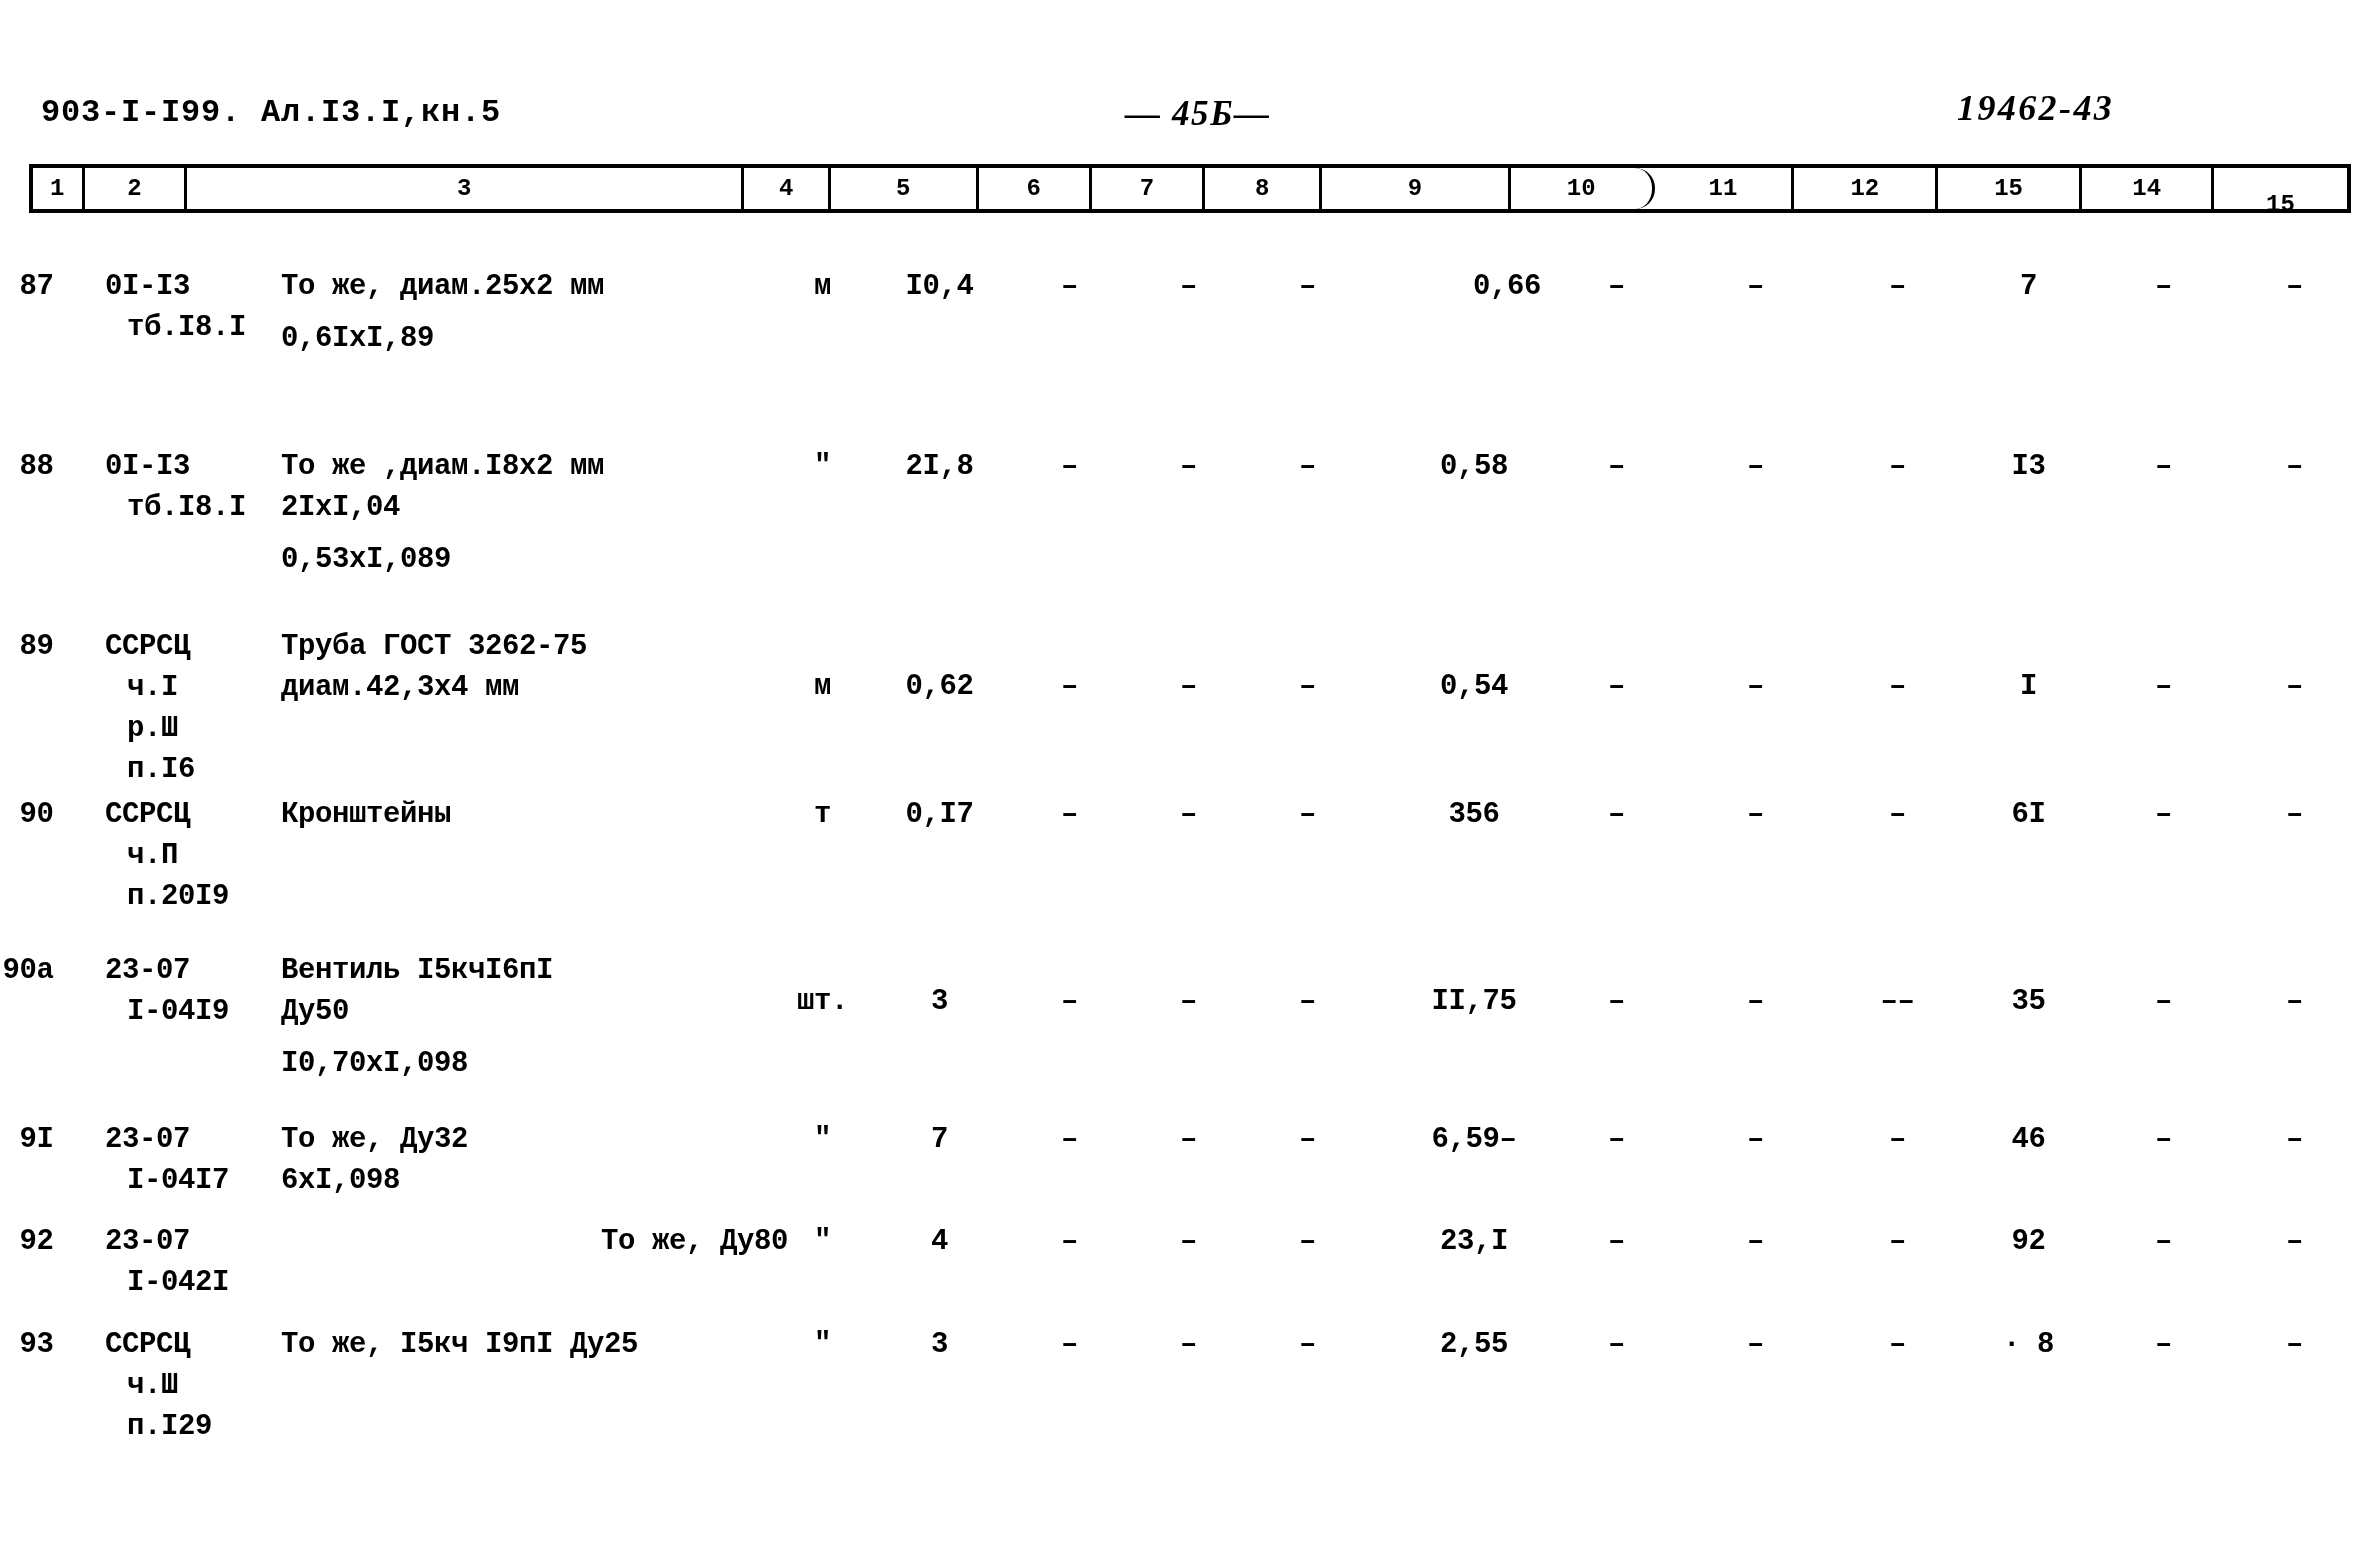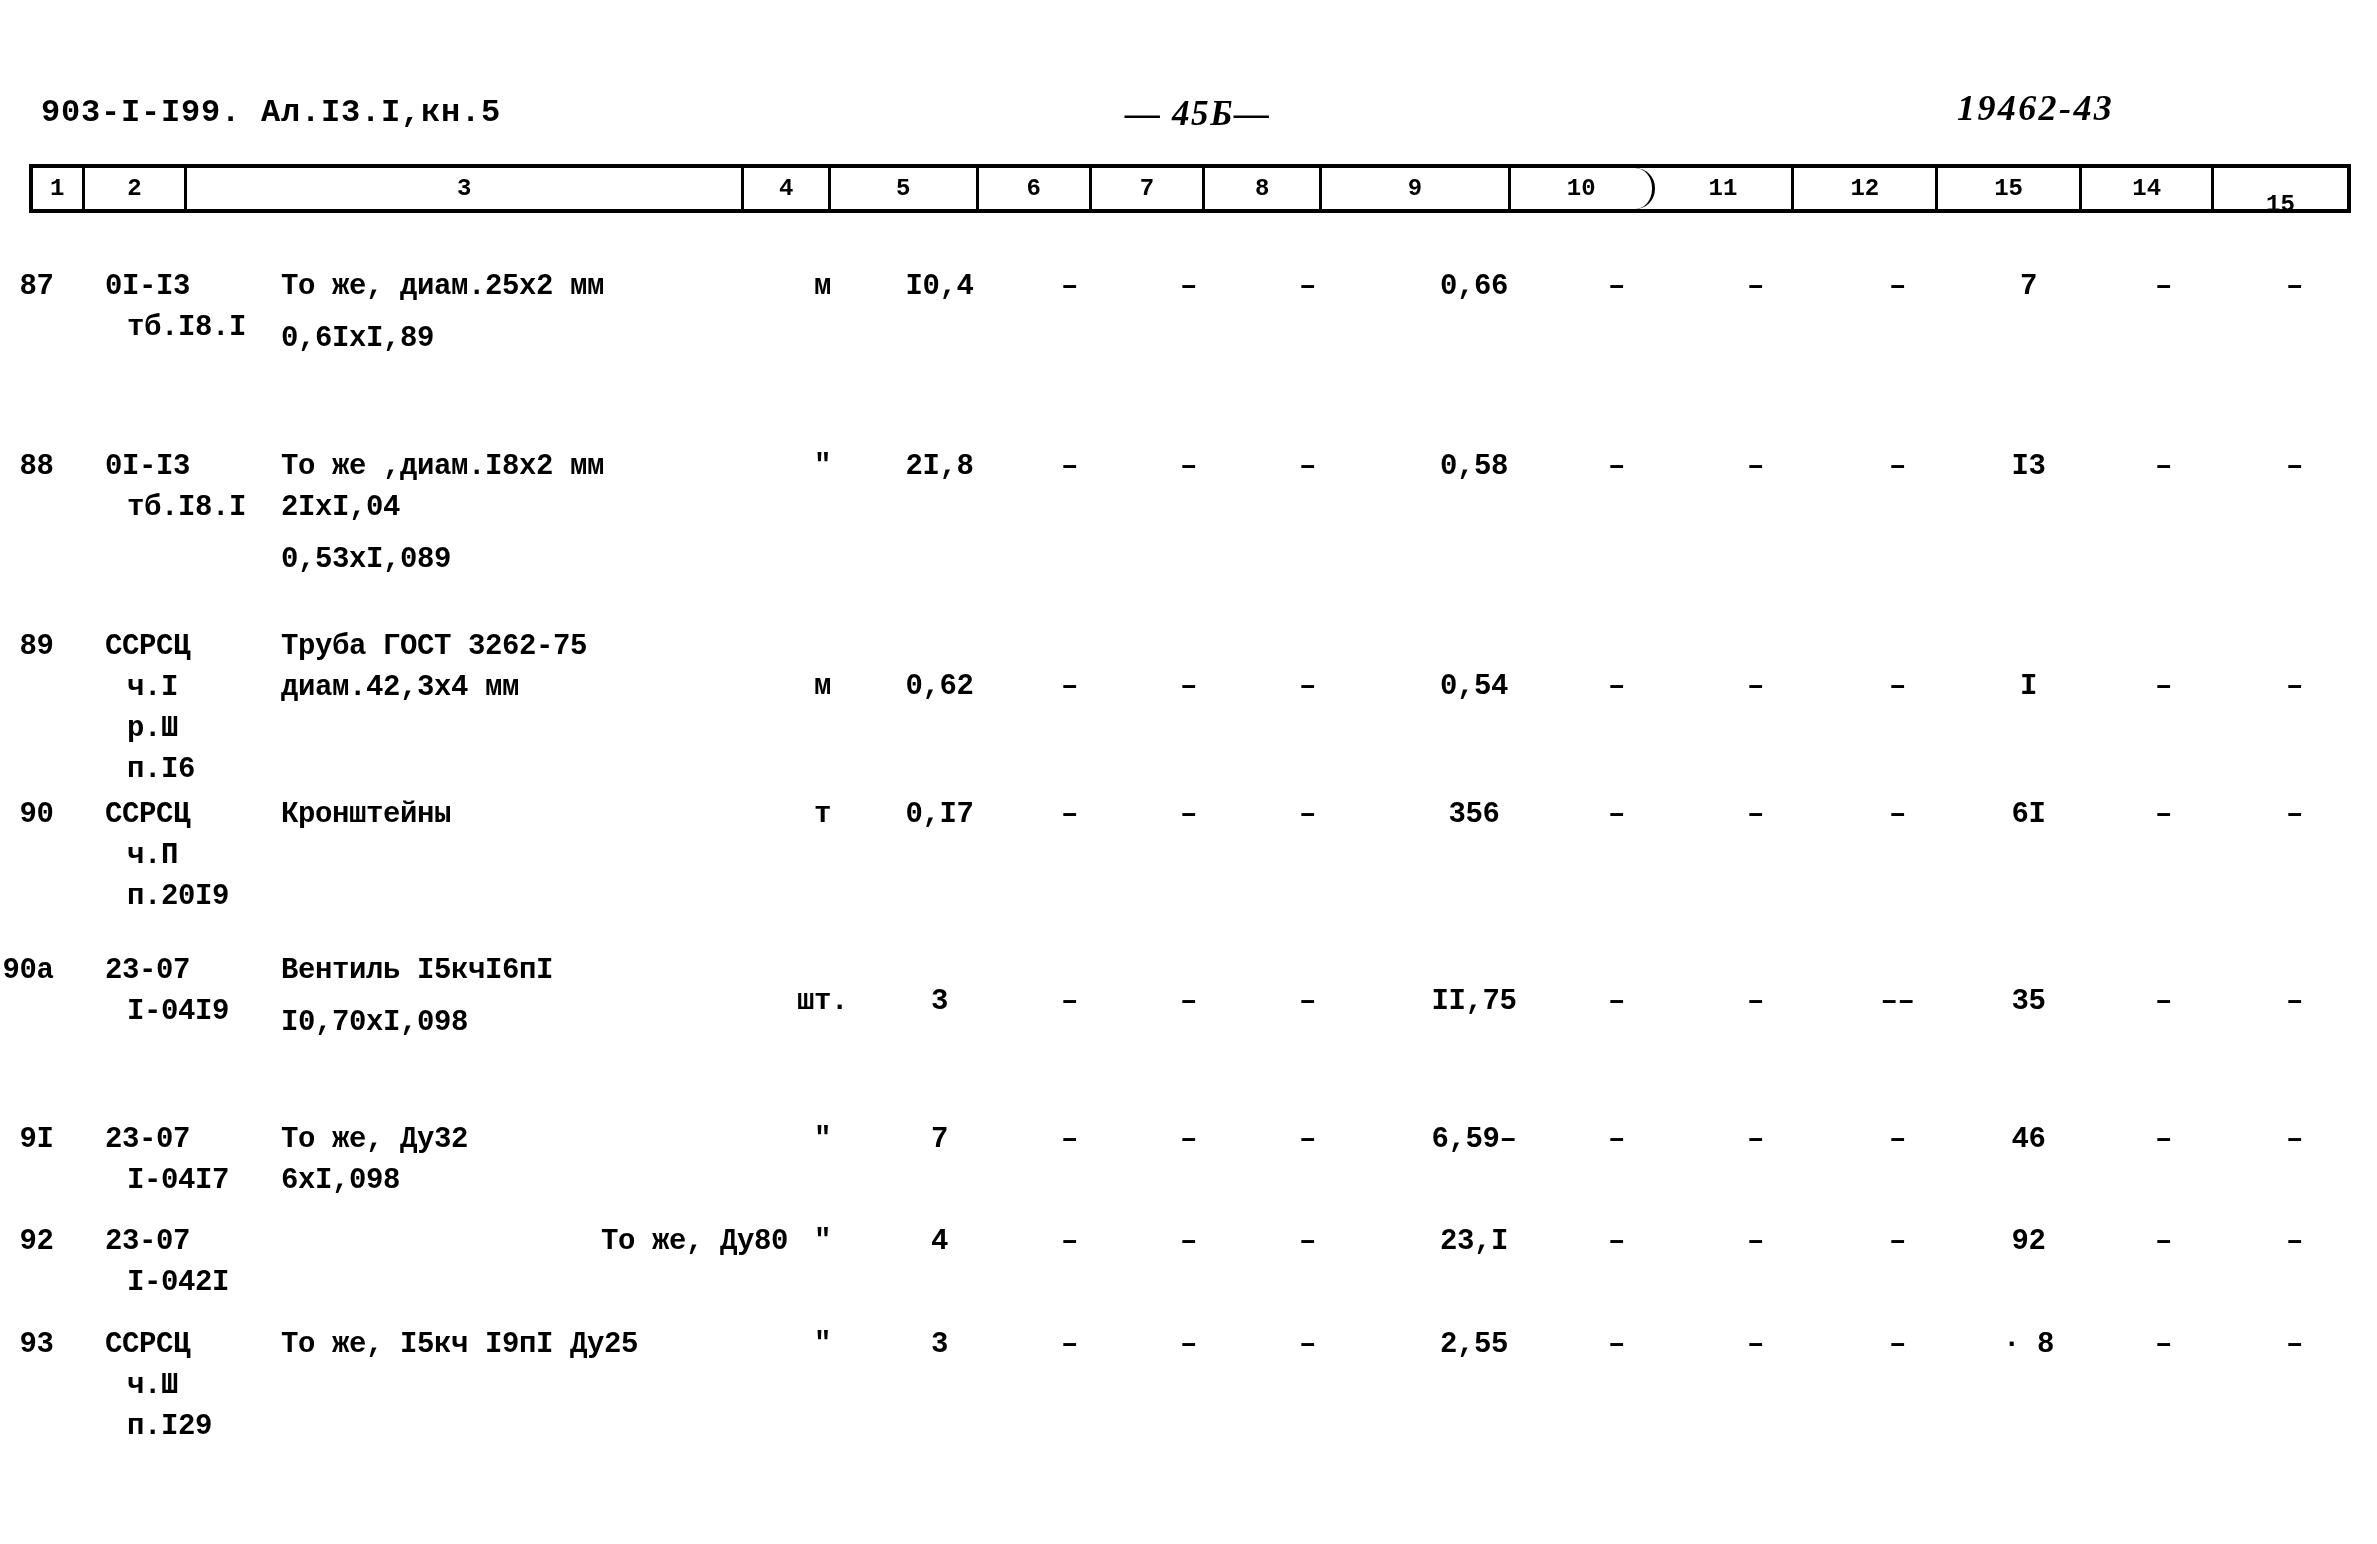--- a/index.html
+++ b/index.html
@@ -146,21 +146,21 @@
   <div id="tbody">
       <div class="row" style="height: 0px;">
         <div class="cell c-pos" style="left: -17.4px; width: 71px; top: 36px;">87</div>
         <div class="cell c-code" style="left: 105px; width: 182px; top: 36px;"><span class="code-extra">0I-I3</span><span class="code-extra" style="padding-left: 22px;">тб.I8.I</span></div>
         <div class="cell c-name" style="left: 281px; width: 507px; top: 36px;"><span class="name-extra">То же, диам.25х2 мм</span><span class="name-extra" style="margin-top: 11px;">0,6IхI,89</span></div>
         <div class="cell c-unit" style="left: 779px; width: 87px; top: 36px;">м</div>
         <div class="cell c-num" style="left: 876px; width: 127px; top: 36px;">I0,4</div>
         <div class="cell c-num" style="left: 1022px; width: 95px; top: 36px;">–</div>
         <div class="cell c-num" style="left: 1141px; width: 95px; top: 36px;">–</div>
         <div class="cell c-num" style="left: 1260px; width: 95px; top: 36px;">–</div>
-        <div class="cell c-num" style="left: 1395px; width: 158px; top: 36px;">0,66</div>
+        <div class="cell c-num" style="left: 1428px; width: 158px; top: 36px;">0,66</div>
         <div class="cell c-num" style="left: 1569px; width: 95px; top: 36px;">–</div>
         <div class="cell c-num" style="left: 1708px; width: 95px; top: 36px;">–</div>
         <div class="cell c-num" style="left: 1850px; width: 95px; top: 36px;">–</div>
         <div class="cell c-num" style="left: 1973px; width: 111px; top: 36px;">7</div>
         <div class="cell c-num" style="left: 2116px; width: 95px; top: 36px;">–</div>
         <div class="cell c-num" style="left: 2247px; width: 95px; top: 36px;">–</div>
       </div>
       <div class="row" style="height: 0px;">
         <div class="cell c-pos" style="left: -17.4px; width: 71px; top: 216px;">88</div>
         <div class="cell c-code" style="left: 105px; width: 182px; top: 216px;"><span class="code-extra">0I-I3</span><span class="code-extra" style="padding-left: 22px;">тб.I8.I</span></div>
@@ -208,21 +208,21 @@
         <div class="cell c-num" style="left: 1569px; width: 95px; top: 564px;">–</div>
         <div class="cell c-num" style="left: 1708px; width: 95px; top: 564px;">–</div>
         <div class="cell c-num" style="left: 1850px; width: 95px; top: 564px;">–</div>
         <div class="cell c-num" style="left: 1973px; width: 111px; top: 564px;">6I</div>
         <div class="cell c-num" style="left: 2116px; width: 95px; top: 564px;">–</div>
         <div class="cell c-num" style="left: 2247px; width: 95px; top: 564px;">–</div>
       </div>
       <div class="row" style="height: 0px;">
         <div class="cell c-pos" style="left: -17.4px; width: 71px; top: 720px;">90а</div>
         <div class="cell c-code" style="left: 105px; width: 182px; top: 720px;"><span class="code-extra">23-07</span><span class="code-extra" style="padding-left: 22px;">I-04I9</span></div>
-        <div class="cell c-name" style="left: 281px; width: 507px; top: 720px;"><span class="name-extra">Вентиль I5кчI6пI</span><span class="name-extra" style="margin-top: 11px;">I0,70хI,098</span></div>
+        <div class="cell c-name" style="left: 281px; width: 507px; top: 720px;"><span class="name-extra">Вентиль I5кчI6пI</span><span class="name-extra">Ду50</span><span class="name-extra" style="margin-top: 11px;">I0,70хI,098</span></div>
         <div class="cell c-unit" style="left: 779px; width: 87px; top: 751px;">шт.</div>
         <div class="cell c-num" style="left: 876px; width: 127px; top: 751px;">3</div>
         <div class="cell c-num" style="left: 1022px; width: 95px; top: 751px;">–</div>
         <div class="cell c-num" style="left: 1141px; width: 95px; top: 751px;">–</div>
         <div class="cell c-num" style="left: 1260px; width: 95px; top: 751px;">–</div>
         <div class="cell c-num" style="left: 1395px; width: 158px; top: 751px;">II,75</div>
         <div class="cell c-num" style="left: 1569px; width: 95px; top: 751px;">–</div>
         <div class="cell c-num" style="left: 1708px; width: 95px; top: 751px;">–</div>
         <div class="cell c-num" style="left: 1850px; width: 95px; top: 751px;">––</div>
         <div class="cell c-num" style="left: 1973px; width: 111px; top: 751px;">35</div>

